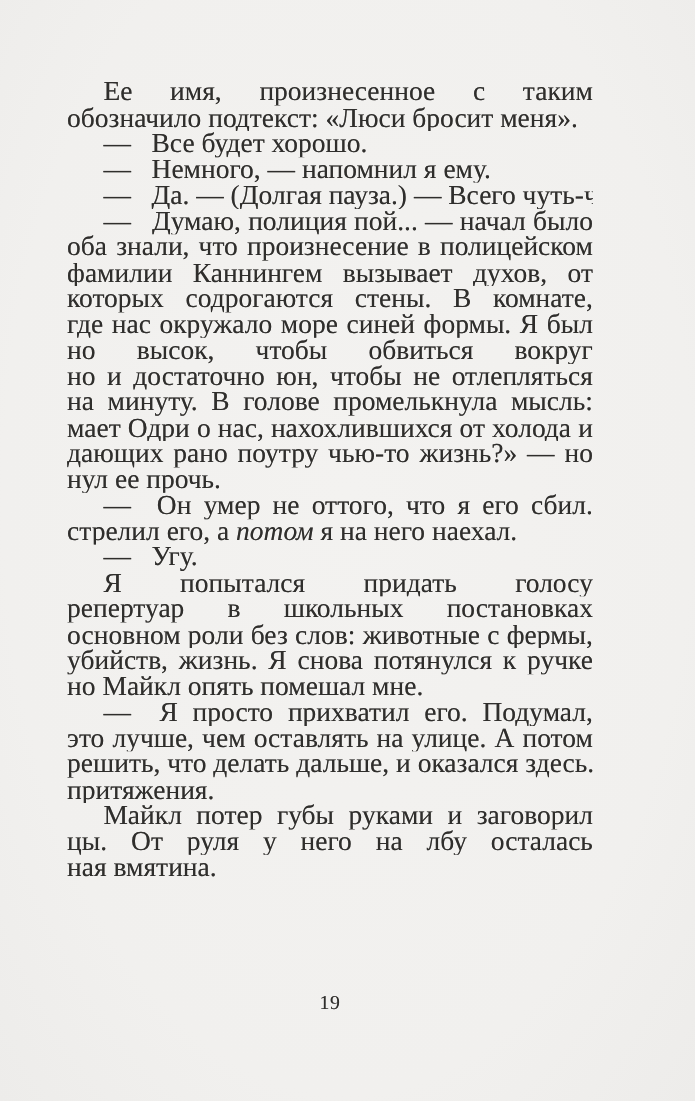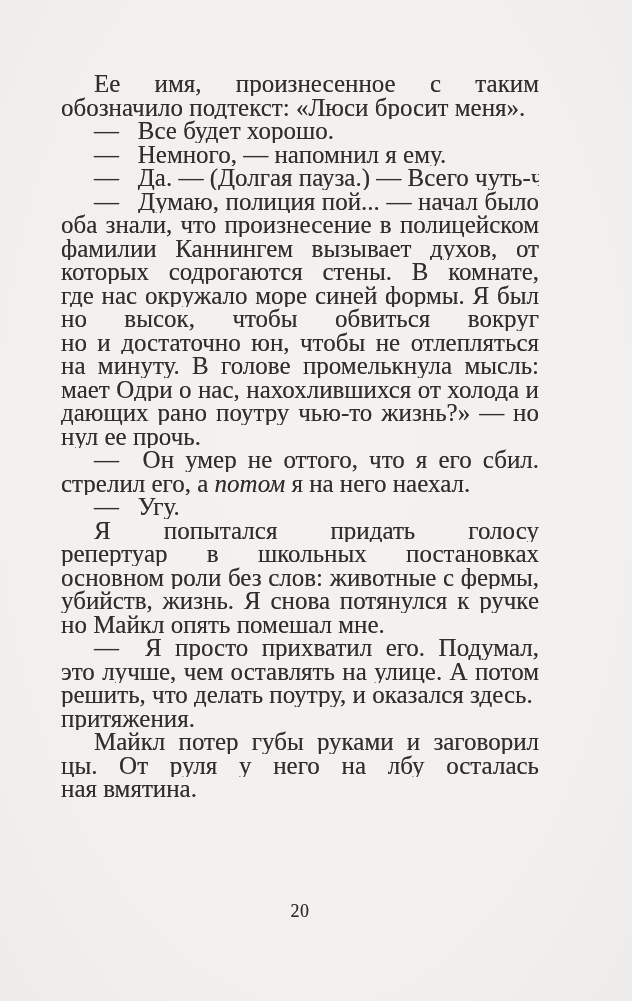--- a/index.html
+++ b/index.html
@@ -97,25 +97,25 @@
       <div class="para">
         <div class="line first"><span>Я попытался придать голосу убедительность, мол,</span></div>
         <div class="line"><span>репертуар в школьных постановках составляли в</span></div>
         <div class="line"><span>основном роли без слов: животные с фермы, жертвы</span></div>
         <div class="line"><span>убийств, жизнь. Я снова потянулся к ручке дверцы,</span></div>
         <div class="line no-j"><span>но Майкл опять помешал мне.</span></div>
       </div>
       <div class="para">
         <div class="line first"><span>—  Я просто прихватил его. Подумал, ну... не знаю...</span></div>
         <div class="line"><span>это лучше, чем оставлять на улице. А потом не мог</span></div>
-        <div class="line no-j"><span>решить, что делать поутру, и оказался здесь.</span></div>
+        <div class="line no-j"><span>решить, что делать дальше, и оказался здесь.</span></div>
       </div>
       <div class="para">
         <div class="line no-j"><span>притяжения.</span></div>
       </div>
       <div class="para">
         <div class="line first"><span>Майкл потер губы руками и заговорил сквозь паль-</span></div>
         <div class="line"><span>цы. От руля у него на лбу осталась небольшая крас-</span></div>
         <div class="line no-j"><span>ная вмятина.</span></div>
       </div>
     </div>
-  <div class="page-number">20</div>
+  <div class="page-number">19</div>
 </div>
 
 </body></html>

